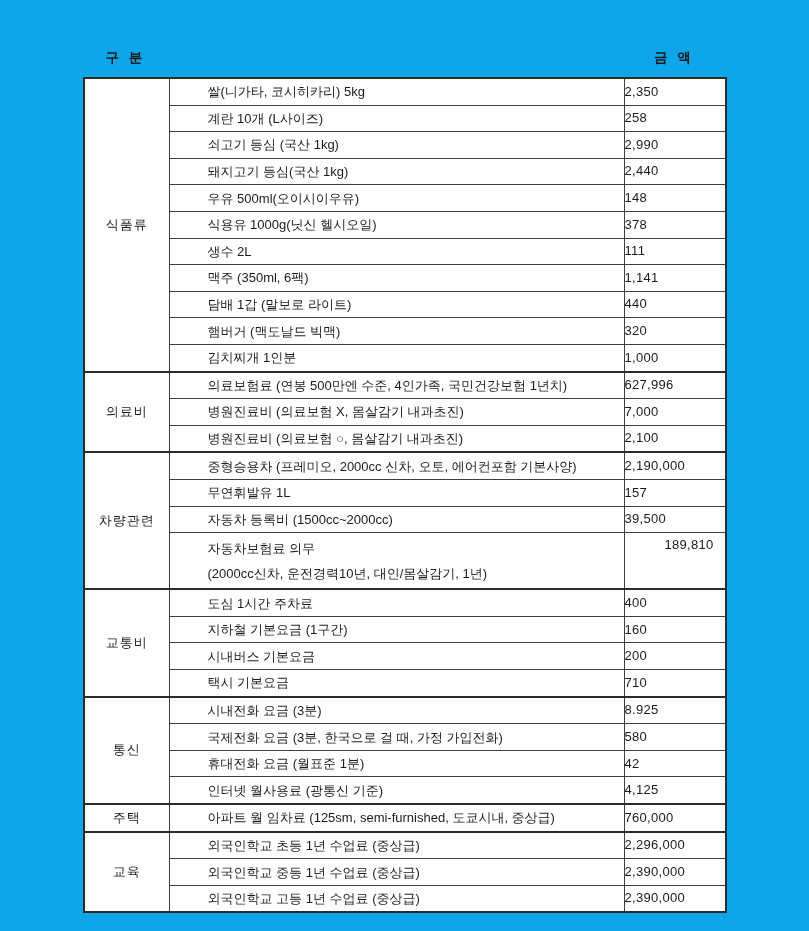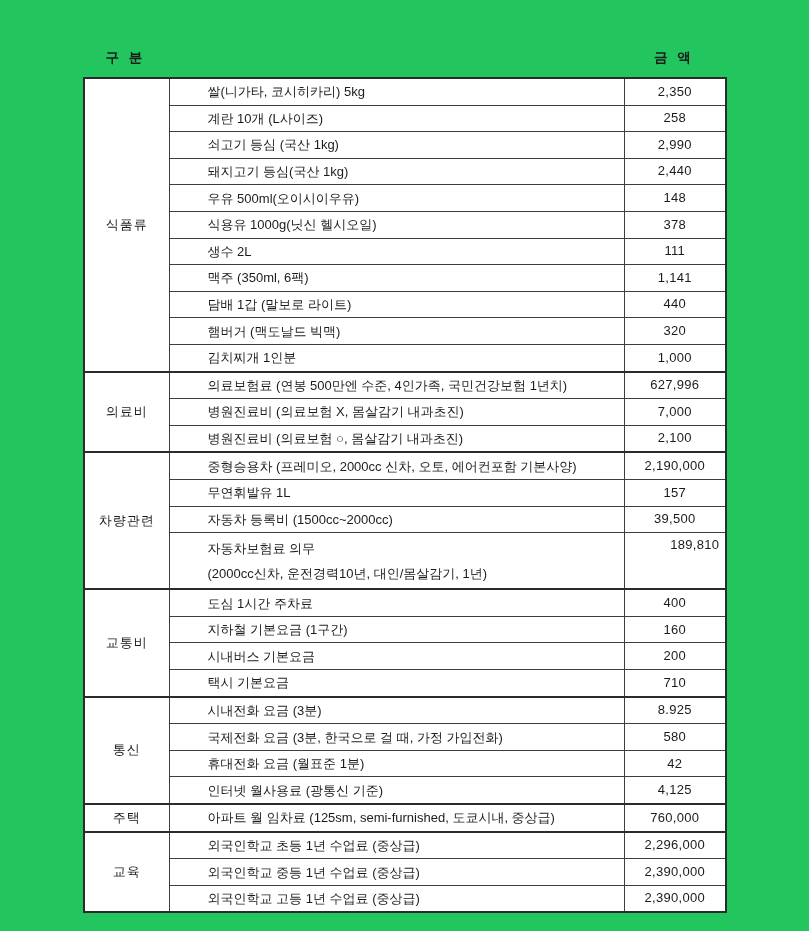--- a/index.html
+++ b/index.html
@@ -4,21 +4,21 @@
 <style>
   html, body {
     margin: 0;
     padding: 0;
     background: #ffffff;
   }
   .page {
     position: relative;
     width: 809px;
     height: 931px;
-    background: #22c55e;
+    background: #0ea5e9;
     font-family: "Liberation Sans", "DejaVu Sans", sans-serif;
     color: #1b1b1b;
     overflow: hidden;
   }
   .col-headers {
     position: absolute;
     left: 83px;
     top: 45px;
     width: 642px;
     height: 26px;
@@ -68,21 +68,21 @@
     margin-left: 10px;
   }
   .item-cell {
     text-align: left;
     vertical-align: middle;
     padding-left: 9px;
     padding-right: 4px;
   }
   .item-line { line-height: 25px; white-space: nowrap; margin-left: 38px; }
   .amount-cell {
-    text-align: center;
+    text-align: left;
     vertical-align: middle;
     letter-spacing: 0.3px;
   }
   tr.tall-row .amount-cell {
     vertical-align: top;
     padding-top: 4px;
     padding-left: 40px;
   }
 </style>
 </head>

